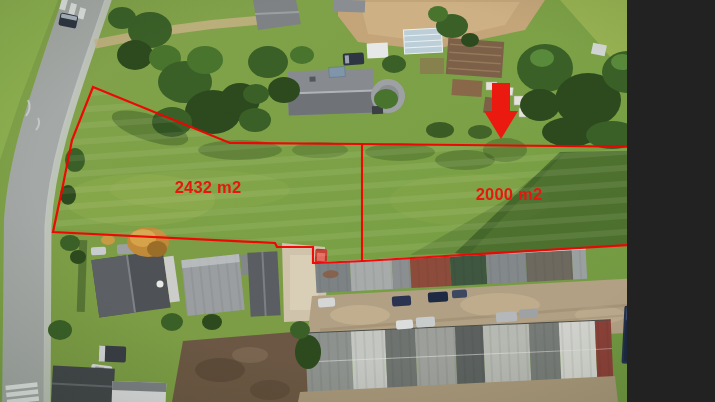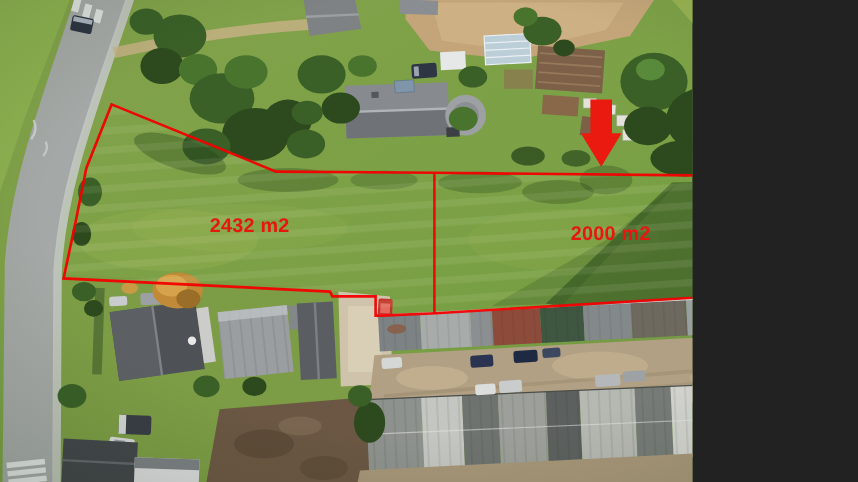--- a/index.html
+++ b/index.html
@@ -1,16 +1,16 @@
 <!DOCTYPE html>
 <html><head>
 <meta charset="utf-8">
 <style>
   html,body{margin:0;padding:0;background:#222;}
-  .stage{position:relative;width:577px;height:402px;overflow:hidden;
+  .stage{position:relative;width:627px;height:402px;overflow:hidden;
          font-family:"Liberation Sans",sans-serif;}
   .stage svg{display:block;}
   text.area-label{font-family:"Liberation Sans",sans-serif;font-weight:bold;
                   font-size:16.5px;letter-spacing:.2px;paint-order:stroke;}
 </style>
 </head>
 <body>
 
 <div class="stage">
 <svg width="715" height="402" viewBox="0 0 715 402" xmlns="http://www.w3.org/2000/svg">

